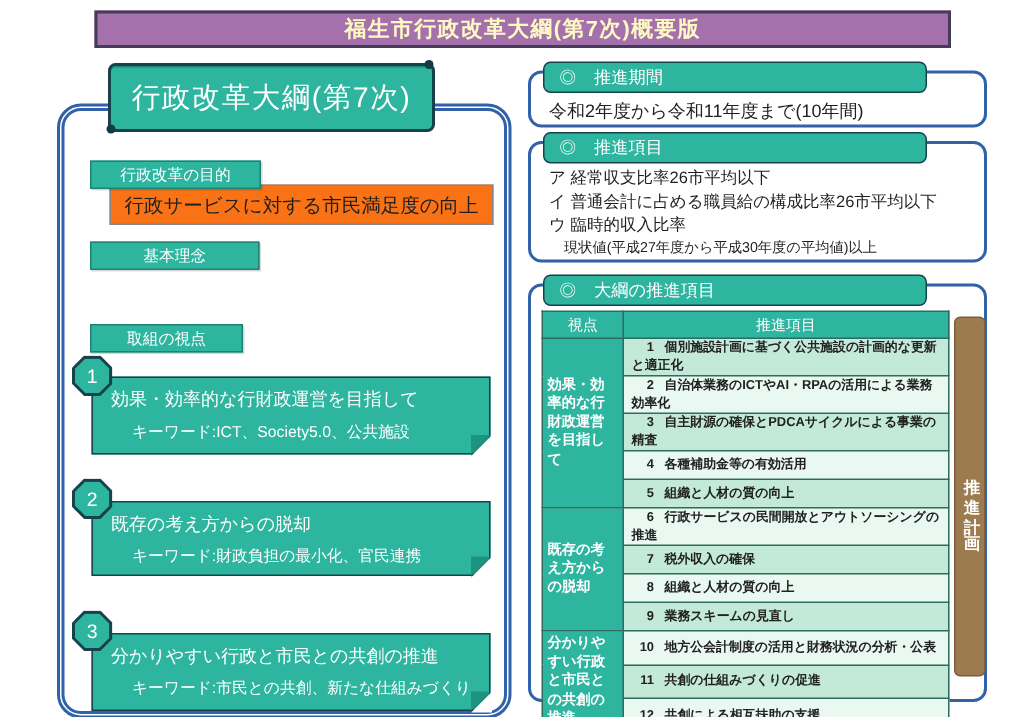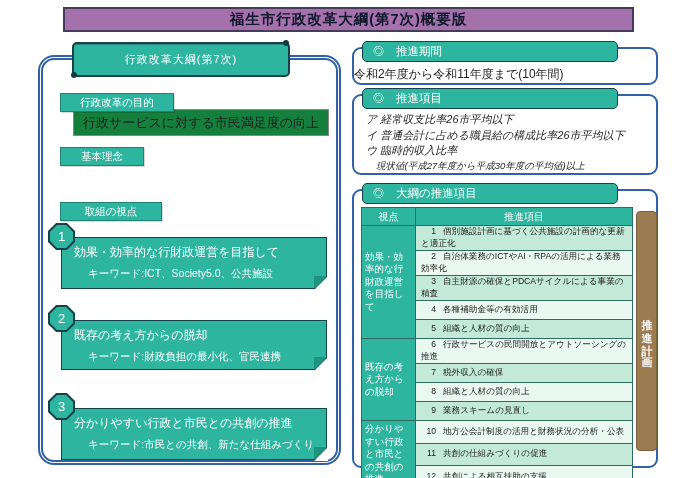--- a/index.html
+++ b/index.html
@@ -17,48 +17,48 @@
     --ink:#1f1f1f;
   }
   *{box-sizing:border-box;margin:0;padding:0;}
   body{background:#fff;font-family:"Liberation Sans",sans-serif;}
   .canvas{position:relative;width:690px;height:478px;background:#fff;overflow:hidden;}
 
   
   .top-banner{
     position:absolute;left:63px;top:7px;width:571px;height:25px;
     background:var(--purple);border:2px solid var(--purple-bd);
-    color:#0f172a;font-size:14.5px;font-weight:bold;
+    color:#fef9c3;font-size:14.5px;font-weight:bold;
     display:flex;align-items:center;justify-content:center;letter-spacing:1px;
   }
 
   
   .left-panel{
-    position:absolute;left:38px;top:55px;width:303px;height:410px;
+    position:absolute;left:38px;top:69px;width:303px;height:410px;
     border:5px double var(--blue);border-radius:16px;background:#fff;
   }
   .left-banner{
-    position:absolute;left:72px;top:42px;width:218px;height:35px;
+    position:absolute;left:72px;top:42px;width:218px;height:46px;
     background:var(--teal);border:2px solid var(--teal-dk);border-radius:5px;
-    color:#fff;font-size:11px;font-weight:500;letter-spacing:1px;
+    color:#fff;font-size:19px;font-weight:500;letter-spacing:1px;
     display:flex;align-items:center;justify-content:center;z-index:5;
     box-shadow:0 1px 0 rgba(0,0,0,.25) inset;
   }
   .pin{position:absolute;width:6px;height:6px;border-radius:50%;background:#123C44;}
   .pin-tr{right:-1px;top:-4px;}
   .pin-bl{left:-3px;bottom:-3px;}
 
   .small-label{
     position:absolute;height:19px;background:var(--teal);
     border:1.4px solid var(--label-bd);
     color:#fff;font-size:10.5px;display:flex;align-items:center;justify-content:center;
     box-shadow:1px 1px 0 rgba(0,0,0,.15);z-index:2;
   }
   .white-box{
-    position:absolute;background:#15803d;border:1.4px solid #878787;
+    position:absolute;background:#f97316;border:1.4px solid #878787;
     color:var(--ink);display:flex;align-items:center;justify-content:center;
   }
   .wb1{left:30px;top:49px;width:256px;height:27px;font-size:13px;}
   .wb2{left:30px;top:104px;width:256px;height:28px;font-size:13.5px;}
 
   .vp-badge{
     position:absolute;width:27px;height:27px;z-index:4;
     clip-path:polygon(30% 0%,70% 0%,100% 30%,100% 70%,70% 100%,30% 100%,0% 70%,0% 30%);
     background:var(--teal-dk);display:flex;align-items:center;justify-content:center;
   }
@@ -88,32 +88,32 @@
   
   .r-box{position:absolute;left:352px;width:306px;border:2.2px solid var(--blue);border-radius:9px;background:#fff;}
   .r-box .tab{
     position:absolute;left:8px;top:-8px;width:256px;height:21px;
     background:var(--teal);border:1.6px solid var(--teal-dk);border-radius:5px;
     color:#fff;font-size:11.5px;display:flex;align-items:center;gap:12px;
     padding:0 10px;z-index:3;
   }
   .tab .marker{font-size:11px;}
   .box-period{top:47px;height:38px;}
-  .period-value{padding:17px 0 0 0;font-size:12px;color:var(--ink);}
+  .period-value{padding:17px 0 0 12px;font-size:12px;color:var(--ink);}
   .box-ind{top:94px;height:81px;}
-  .ind-lines{padding:16px 0 0 12px;color:var(--ink);font-style:italic;}
+  .ind-lines{padding:16px 0 0 12px;color:var(--ink);}
   .ind-line{font-size:11px;line-height:15.5px;}
   .ind-note{font-size:9.5px;line-height:13px;padding-left:10px;color:var(--ink);}
   .box-promo{top:189px;height:279px;}
 
   table.promo{
     position:absolute;left:7px;top:16px;width:272px;
     border-collapse:collapse;table-layout:fixed;
   }
-  table.promo th,table.promo td{border:1px solid var(--rowline);}
+  table.promo th,table.promo td{border:1px solid var(--rowline);font-weight:bold;}
   table.promo th{
     background:var(--teal);color:#fff;font-weight:500;font-size:10px;height:18px;text-align:center;
   }
   col.c-vp{width:54px;}
   td.vp-cell{
     background:var(--teal);color:#fff;font-size:9.5px;line-height:1.32;
     padding:2px 3px;vertical-align:middle;text-align:left;
   }
   td.item-cell{height:19px;padding:0 3px 0 5px;font-size:8.6px;color:#222;vertical-align:middle;}
   td.item-cell .no{display:inline-block;width:15px;text-align:right;margin-right:7px;}
@@ -133,21 +133,21 @@
 <body>
 
 <div class="canvas">
 
   <div class="top-banner">福生市行政改革大綱(第7次)概要版</div>
 
   <div class="left-panel">
     <div class="small-label" style="left:17px;top:33px;width:114px;">行政改革の目的</div>
     <div class="white-box wb1">行政サービスに対する市民満足度の向上</div>
 
-    <div class="small-label" style="left:17px;top:87px;width:84px;">基本理念</div>
+    <div class="small-label" style="left:17px;top:87px;width:113px;">基本理念</div>
 
     <div class="small-label" style="left:17px;top:142px;width:102px;font-family:Liberation Serif, serif;">取組の視点</div>
 
     <div class="vp-badge" style="left:5px;top:163px;">
       <div class="inner">1</div>
     </div>
     <div class="vp-box" style="top:177px;height:52px;">
       <div class="vp-title">効果・効率的な行財政運営を目指して</div>
       <div class="vp-keywords">キーワード:ICT、Society5.0、公共施設</div>
     </div>

